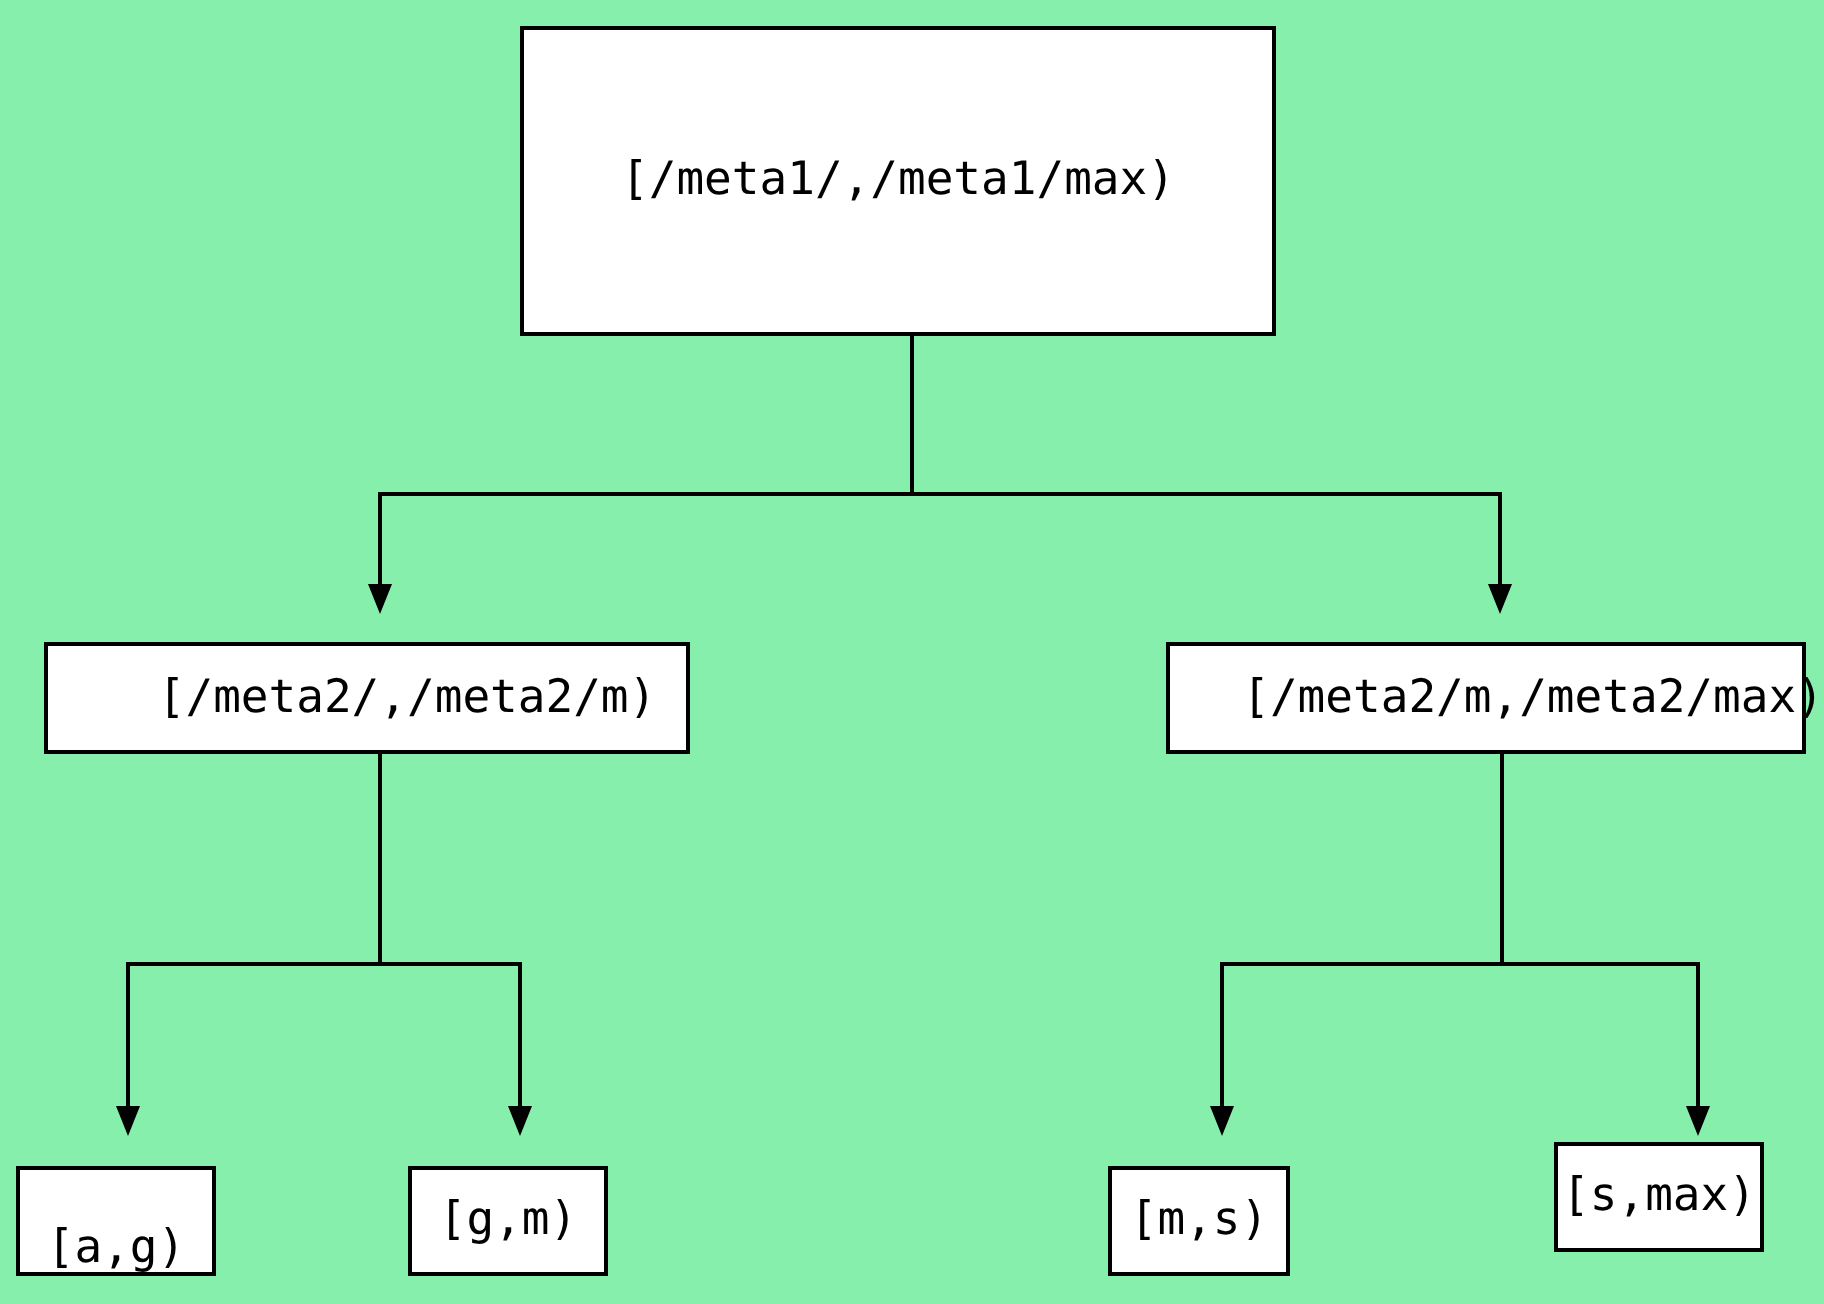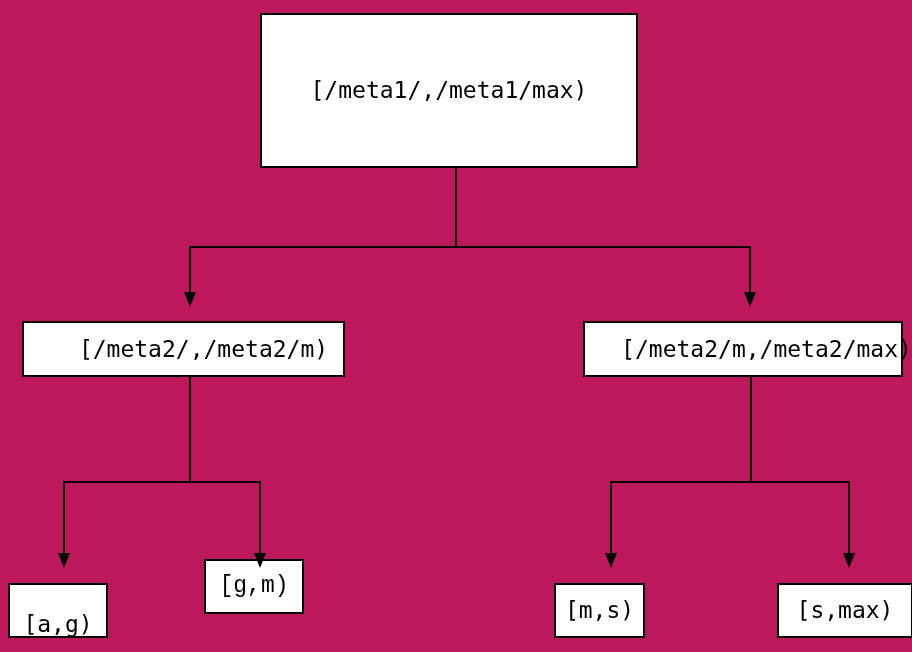--- a/index.html
+++ b/index.html
@@ -4,21 +4,21 @@
 <style>
   html, body {
     margin: 0;
     padding: 0;
     background: #ffffff;
   }
   .canvas {
     position: relative;
     width: 912px;
     height: 652px;
-    background: #be185d;
+    background: #86efac;
     overflow: hidden;
     font-family: "DejaVu Sans Mono", "Liberation Mono", monospace;
   }
   .node {
     position: absolute;
     box-sizing: border-box;
     border: 2px solid #000000;
     background: #ffffff;
     display: flex;
     align-items: center;
@@ -41,23 +41,23 @@
     border-left: 6px solid transparent;
     border-right: 6px solid transparent;
     border-top: 15px solid #000000;
   }
 
   
   #node-root   { left: 260px; top: 13px;  width: 378px; height: 155px; }
   #node-left   { left: 22px;  top: 321px; width: 323px; height: 56px; padding-left: 40px;  }
   #node-right  { left: 583px; top: 321px; width: 320px; height: 56px; padding-left: 47px;  }
   #leaf-0      { left: 8px;   top: 583px; width: 100px; height: 55px; align-items: flex-end;  }
-  #leaf-1      { left: 204px; top: 559px; width: 100px; height: 55px; font-family: Liberation Mono, monospace;  }
+  #leaf-1      { left: 204px; top: 583px; width: 100px; height: 55px;  }
   #leaf-2      { left: 554px; top: 583px; width: 91px;  height: 55px;  }
-  #leaf-3      { left: 777px; top: 583px; width: 136px; height: 55px;  }
+  #leaf-3      { left: 777px; top: 571px; width: 105px; height: 55px;  }
 
   
   #stem-root   { left: 455px; top: 168px; width: 2px;   height: 80px; }
   #bar-top     { left: 189px; top: 246px; width: 562px; height: 2px;  }
   #drop-tl     { left: 189px; top: 246px; width: 2px;   height: 46px; }
   #drop-tr     { left: 749px; top: 246px; width: 2px;   height: 46px; }
   #arr-tl      { left: 184px; top: 292px; }
   #arr-tr      { left: 744px; top: 292px; }
 
   #stem-left   { left: 189px; top: 377px; width: 2px;   height: 105px; }

